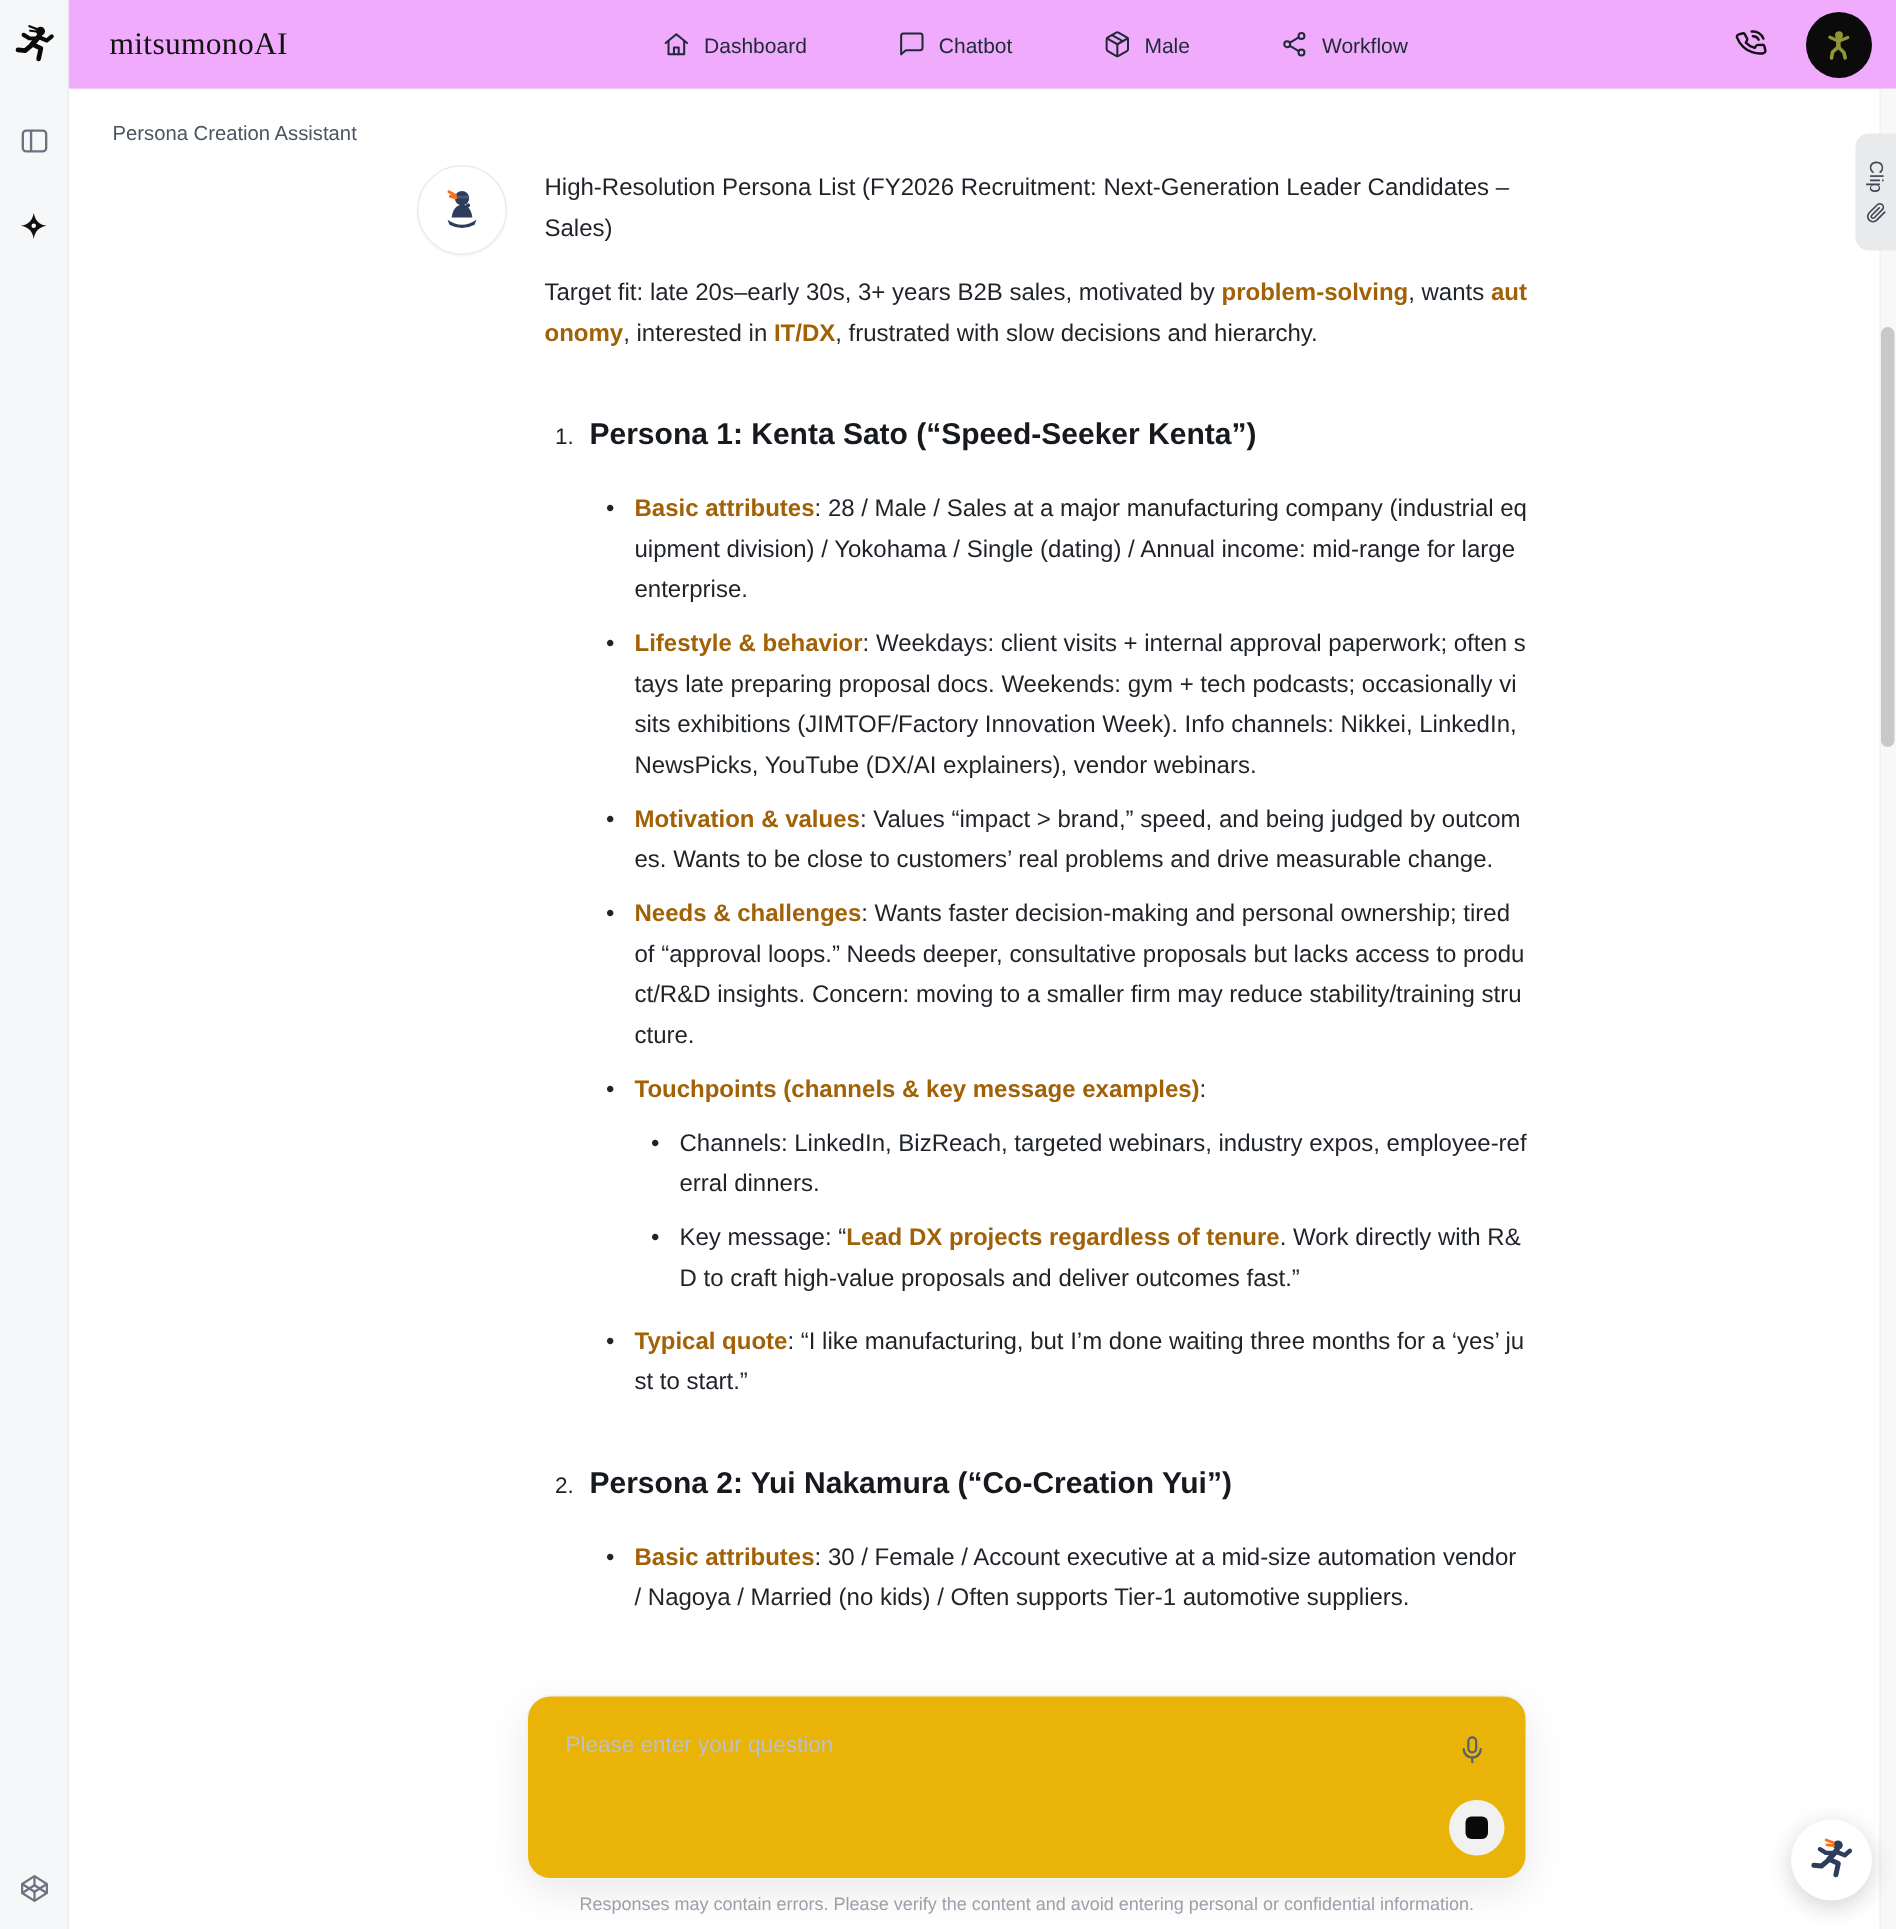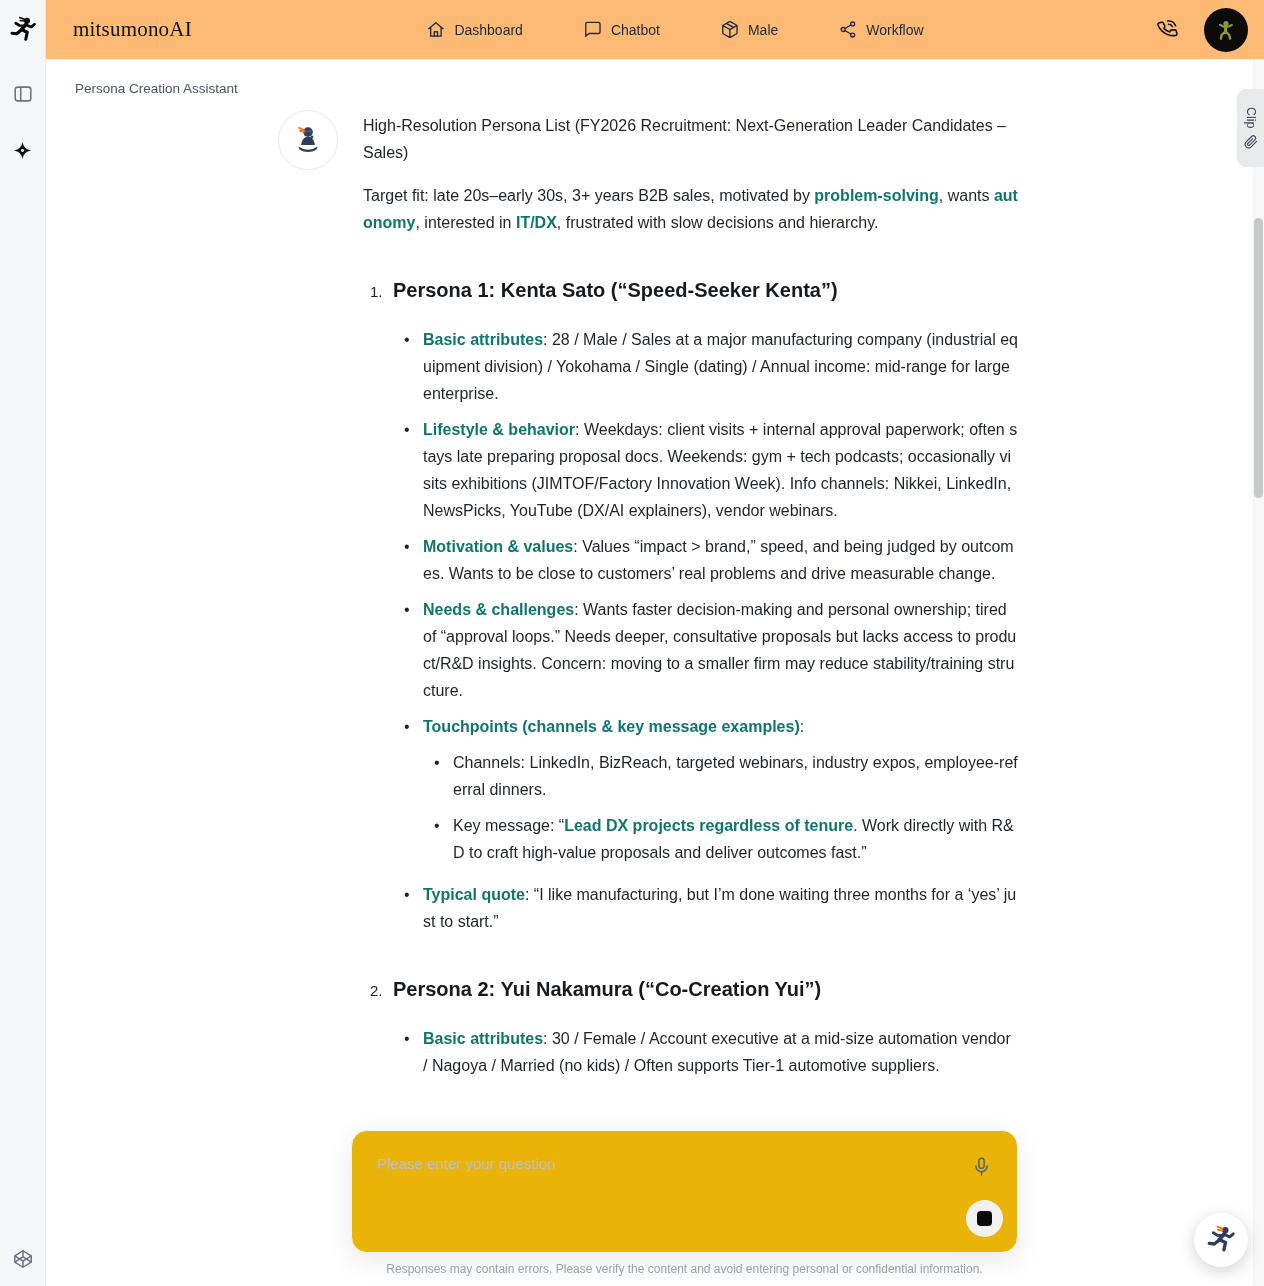--- a/index.html
+++ b/index.html
@@ -17,44 +17,44 @@
     display:flex; flex-direction:column; align-items:center;
   }
   .logo-cell { height:60px; width:100%; display:flex; align-items:center; justify-content:center; }
   .side-btn { width:30px; height:30px; display:flex; align-items:center; justify-content:center; cursor:pointer; border-radius:6px; }
   .side-btn.toggle { margin-top:19px; }
   .side-btn.spark  { margin-top:26px; }
   .side-btn.bottom { margin-top:auto; margin-bottom:12px; }
 
   
   .header {
-    position:absolute; left:46px; right:0; top:0; height:60px; background:#fdba74;
+    position:absolute; left:46px; right:0; top:0; height:60px; background:#f0abfc;
     display:flex; align-items:center; z-index:25; border-bottom:1px solid #f6f6f6;
   }
   .brand { font-family:"Liberation Serif", serif; font-size:21px; font-weight:500; color:#121212; margin-left:27px; letter-spacing:.2px; }
-  .nav { position:absolute; left:629px; transform:translateX(-50%); display:flex; gap:60px; }
+  .nav { position:absolute; left:644px; transform:translateX(-50%); display:flex; gap:60px; }
   .nav-item { display:flex; align-items:center; gap:9px; font-size:14px; color:#1f2937; cursor:pointer; white-space:nowrap; }
   .header-right { margin-left:auto; display:flex; align-items:center; gap:25px; margin-right:16px; }
   .phone-btn { cursor:pointer; display:flex; }
   .avatar { width:44px; height:44px; border-radius:50%; background:#0b0b0b; display:flex; align-items:center; justify-content:center; cursor:pointer; overflow:hidden; }
 
   
   .chat { position:absolute; top:60px; left:46px; right:0; bottom:0; background:#fff; overflow:hidden; }
   .page-title { margin:21px 0 0 29px; font-size:13.5px; color:#4b5563; }
 
   .msg-row { display:flex; margin:10px 0 0 232px; width:742px; }
   .msg-avatar {
     width:60px; height:60px; border-radius:50%; background:#fff; border:1px solid #ececec;
     flex:none; display:flex; align-items:center; justify-content:center; margin-top:4px;
     box-shadow:0 1px 2px rgba(0,0,0,.04);
   }
   .msg-body { margin-left:25px; width:655px; font-size:16px; line-height:27px; color:#1f2328; word-break:break-all; }
   .msg-title { margin-top:6px; }
   .msg-intro { margin-top:16px; }
-  .msg-body b { font-weight:700; color:#0f766e; }
+  .msg-body b { font-weight:700; color:#a16207; }
 
   .persona { margin-top:40px; }
   .p-head { display:flex; align-items:baseline; }
   .p-num { flex:none; width:30px; padding-left:7px; font-size:15px; color:#1f2328; }
   .p-title { font-size:20px; font-weight:700; line-height:28px; color:#16191d; }
   .bullets { list-style:none; margin-top:21px; }
   .bullet { position:relative; padding-left:60px; margin-top:9px; }
   .bullet:first-child { margin-top:0; }
   .bullet::before { content:"\2022"; position:absolute; left:41px; color:#1f2328; }
   .bullet.sub { padding-left:90px; }

